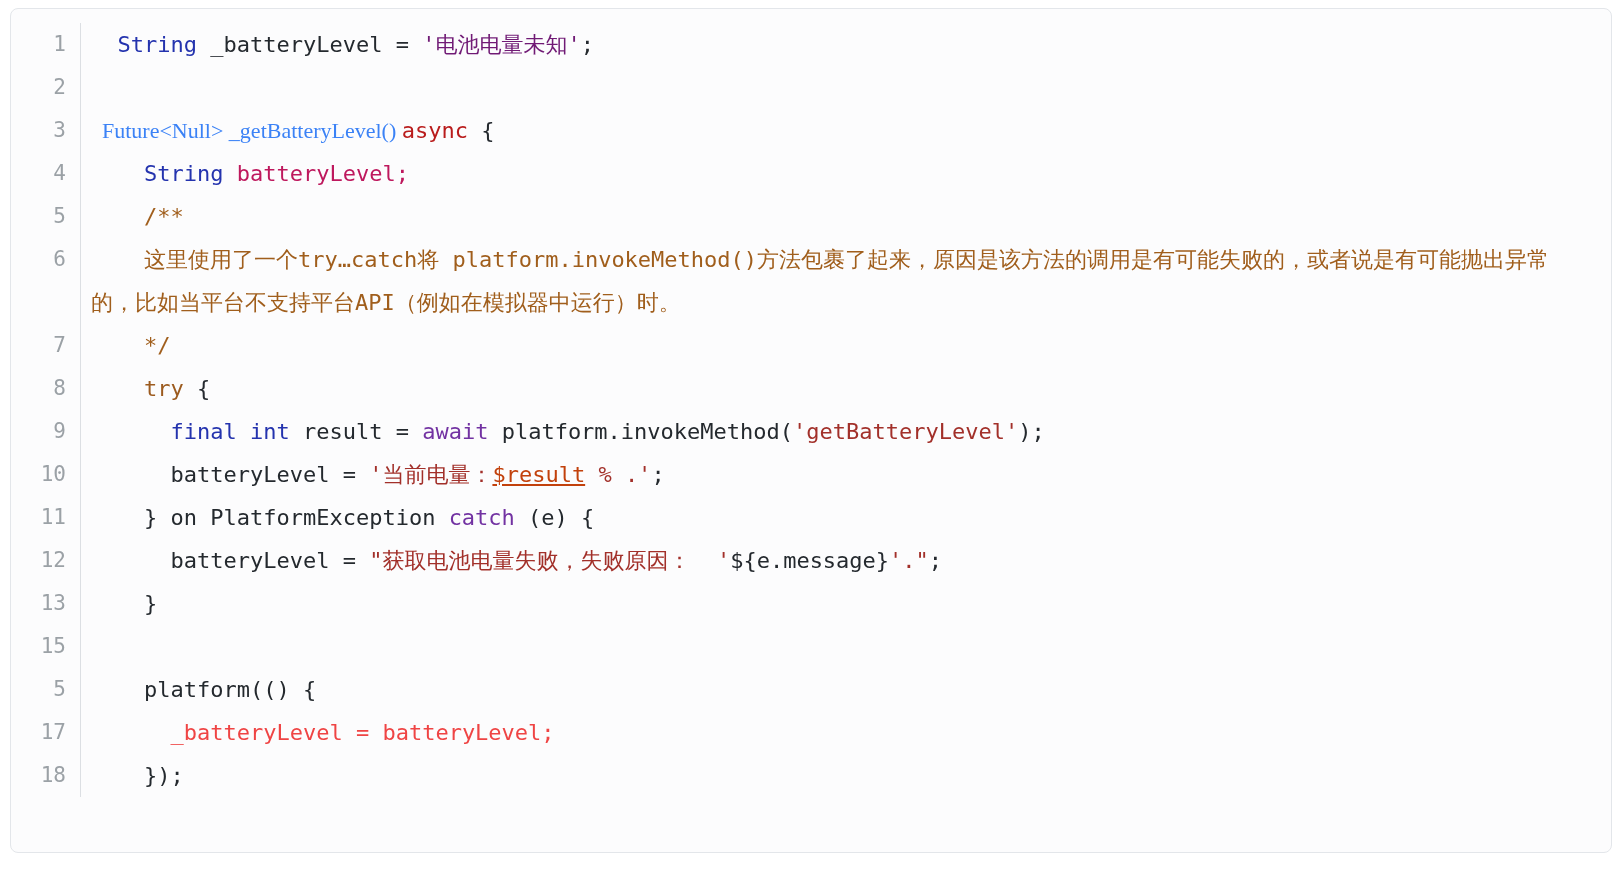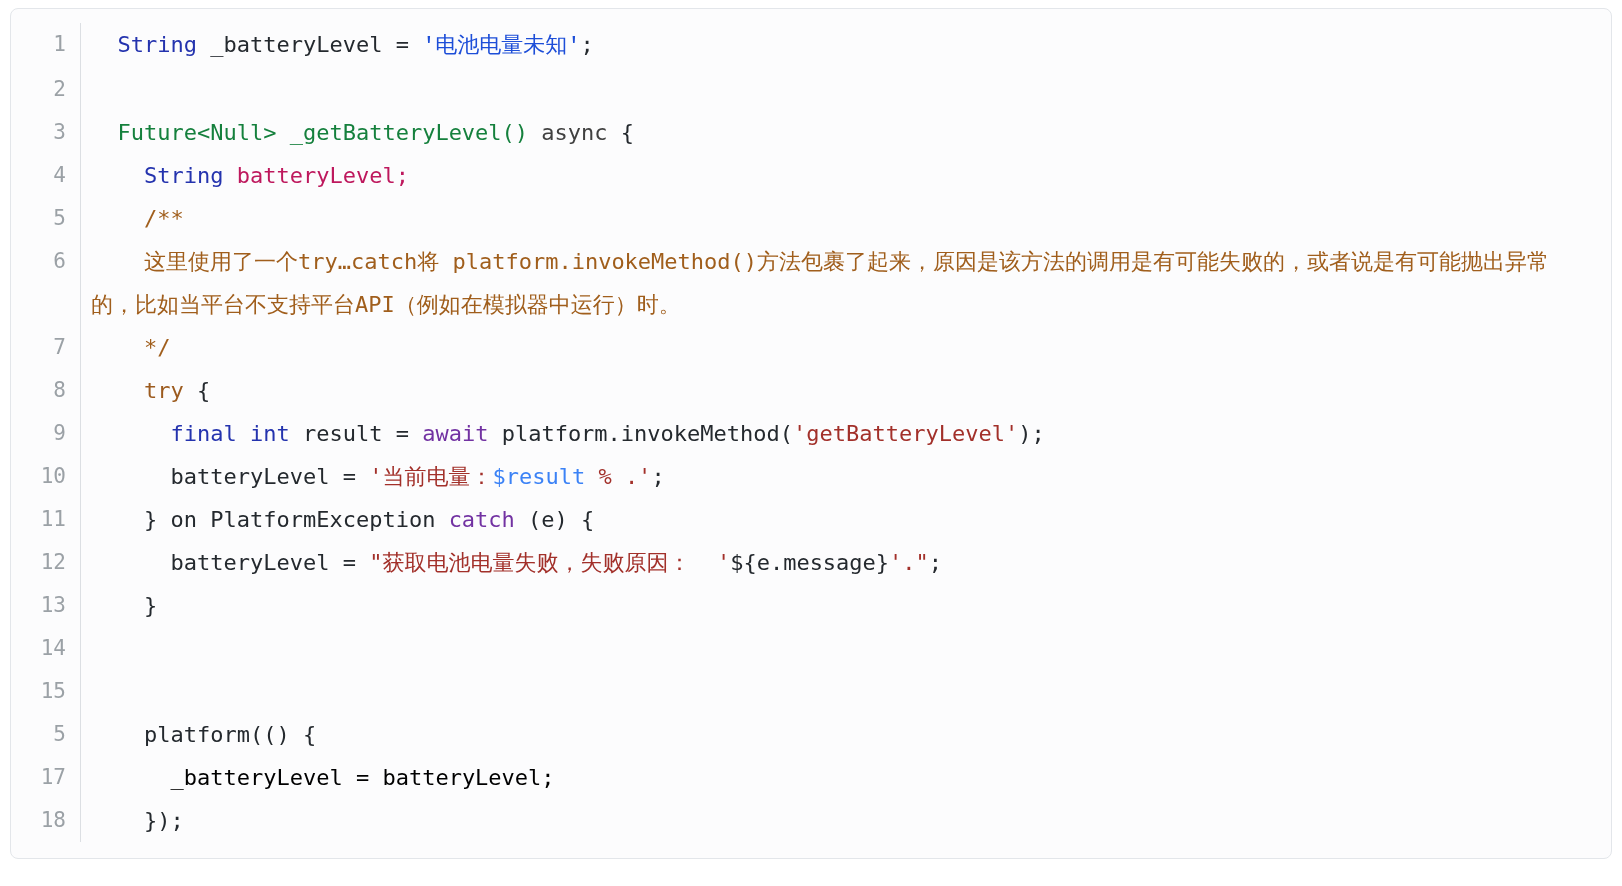--- a/index.html
+++ b/index.html
@@ -57,29 +57,29 @@
   .code span { white-space: pre-wrap; }
 </style>
 </head>
 <body>
 
 <div class="page">
   <div class="code-card">
     <div id="code-rows">
         <div class="code-row">
           <div class="gutter">1</div>
-          <div class="code"><span style="color: rgb(36, 41, 46);">  </span><span style="color: rgb(36, 51, 174);">String</span><span style="color: rgb(36, 41, 46);"> _batteryLevel = </span><span style="color: #1d4ed8; font-family: Liberation Mono, monospace;">'电池电量未知'</span><span style="color: rgb(36, 41, 46);">;</span></div>
+          <div class="code"><span style="color: rgb(36, 41, 46);">  </span><span style="color: rgb(36, 51, 174);">String</span><span style="color: rgb(36, 41, 46);"> _batteryLevel = </span><span style="color: #701a75;">'电池电量未知'</span><span style="color: rgb(36, 41, 46);">;</span></div>
         </div>
         <div class="code-row">
           <div class="gutter">2</div>
           <div class="code"></div>
         </div>
         <div class="code-row">
           <div class="gutter">3</div>
-          <div class="code"><span style="color: #15803d;">  Future&lt;Null&gt; _getBatteryLevel() </span><span style="color: #404040;">async</span><span style="color: rgb(36, 41, 46);"> {</span></div>
+          <div class="code"><span style="color: #3b82f6; font-family: Liberation Serif, serif;">  Future&lt;Null&gt; _getBatteryLevel() </span><span style="color: #b91c1c;">async</span><span style="color: rgb(36, 41, 46);"> {</span></div>
         </div>
         <div class="code-row">
           <div class="gutter">4</div>
           <div class="code"><span style="color: rgb(36, 41, 46);">    </span><span style="color: rgb(36, 51, 174);">String</span><span style="color: #be185d;"> batteryLevel;</span></div>
         </div>
         <div class="code-row">
           <div class="gutter">5</div>
           <div class="code"><span style="color: rgb(36, 41, 46);">    </span><span style="color: rgb(160, 94, 28);">/**</span></div>
         </div>
         <div class="code-row">
@@ -93,49 +93,45 @@
         <div class="code-row">
           <div class="gutter">8</div>
           <div class="code"><span style="color: rgb(36, 41, 46);">    </span><span style="color: rgb(156, 91, 31); margin-top: 25px;">try</span><span style="color: rgb(36, 41, 46);"> {</span></div>
         </div>
         <div class="code-row">
           <div class="gutter">9</div>
           <div class="code"><span style="color: rgb(36, 41, 46);">      </span><span style="color: rgb(36, 51, 174);">final</span><span style="color: rgb(36, 41, 46);"> </span><span style="color: rgb(36, 51, 174);">int</span><span style="color: rgb(36, 41, 46);"> result = </span><span style="color: rgb(114, 50, 162);">await</span><span style="color: rgb(36, 41, 46);"> platform.invokeMethod(</span><span style="color: rgb(162, 48, 42);">'getBatteryLevel'</span><span style="color: rgb(36, 41, 46);">);</span></div>
         </div>
         <div class="code-row">
           <div class="gutter">10</div>
-          <div class="code"><span style="color: rgb(36, 41, 46);">      batteryLevel = </span><span style="color: rgb(162, 48, 42);">'当前电量：</span><span style="color: #3b82f6;">$result</span><span style="color: rgb(162, 48, 42);"> % .'</span><span style="color: rgb(36, 41, 46);">;</span></div>
+          <div class="code"><span style="color: rgb(36, 41, 46);">      batteryLevel = </span><span style="color: rgb(162, 48, 42);">'当前电量：</span><span style="color: #c2410c; text-decoration: underline;">$result</span><span style="color: rgb(162, 48, 42);"> % .'</span><span style="color: rgb(36, 41, 46);">;</span></div>
         </div>
         <div class="code-row">
           <div class="gutter">11</div>
           <div class="code"><span style="color: rgb(36, 41, 46);">    } on PlatformException </span><span style="color: rgb(114, 50, 162);">catch</span><span style="color: rgb(36, 41, 46);"> (e) {</span></div>
         </div>
         <div class="code-row">
           <div class="gutter">12</div>
           <div class="code"><span style="color: rgb(36, 41, 46);">      batteryLevel = </span><span style="color: rgb(162, 48, 42);">"获取电池电量失败，失败原因：  '</span><span style="color: rgb(36, 41, 46);">${e.message}</span><span style="color: rgb(162, 48, 42);">'."</span><span style="color: rgb(36, 41, 46);">;</span></div>
         </div>
         <div class="code-row">
           <div class="gutter">13</div>
           <div class="code"><span style="color: rgb(36, 41, 46);">    }</span></div>
         </div>
         <div class="code-row">
-          <div class="gutter">14</div>
-          <div class="code"></div>
-        </div>
-        <div class="code-row">
           <div class="gutter">15</div>
           <div class="code"><span style="color: rgb(36, 41, 46);">    </span></div>
         </div>
         <div class="code-row">
           <div class="gutter">5</div>
           <div class="code"><span style="color: rgb(36, 41, 46);">    platform(() {</span></div>
         </div>
         <div class="code-row">
           <div class="gutter">17</div>
-          <div class="code"><span style="color: #000000;">      _batteryLevel = batteryLevel;</span></div>
+          <div class="code"><span style="color: #ef4444;">      _batteryLevel = batteryLevel;</span></div>
         </div>
         <div class="code-row">
           <div class="gutter">18</div>
           <div class="code"><span style="color: rgb(36, 41, 46);">    });</span></div>
         </div>
       </div>
   </div>
 </div>
 
 </body></html>

